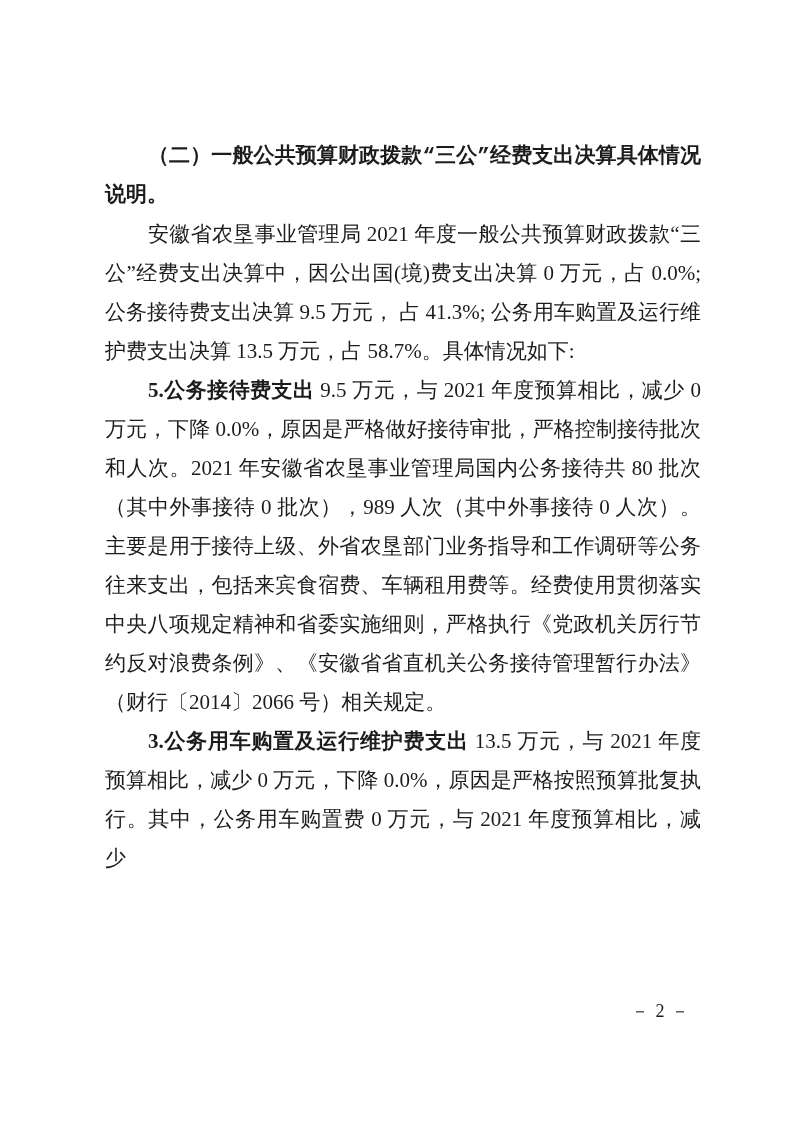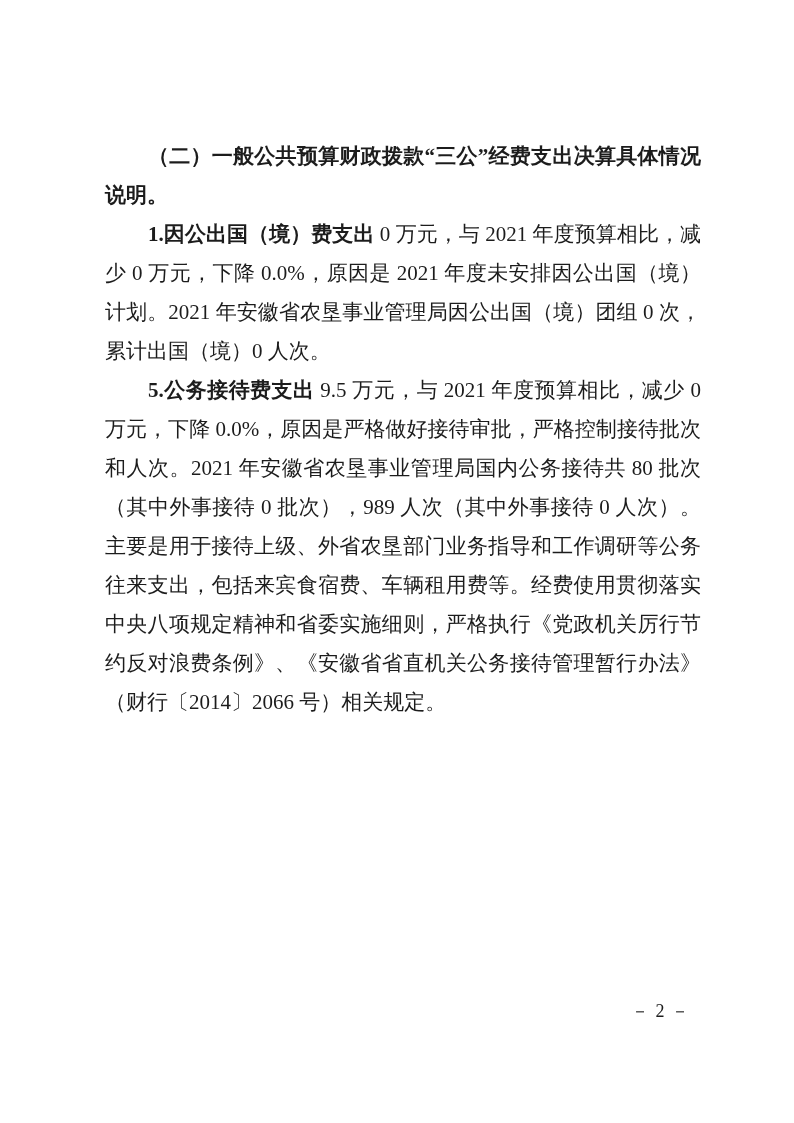--- a/index.html
+++ b/index.html
@@ -27,20 +27,21 @@
     font-size: 21px;
     line-height: 39px;
     text-align: justify;
     text-justify: inter-character;
     text-indent: 43px;
     font-weight: normal;
     word-break: break-all;
   }
   .heading {
     font-weight: 700;
+    font-family: Liberation Mono, monospace;
   }
   .para .lead {
     font-weight: 700;
   }
   .footer {
     position: absolute;
     top: 1000px;
     right: 104px;
     font-size: 18px;
     line-height: 22px;
@@ -48,25 +49,26 @@
     color: #1c1c1c;
   }
 </style>
 </head>
 <body>
 
 <main class="page">
   <section class="body-text">
     <h2 class="heading">（二）一般公共预算财政拨款“三公”经费支出决算具体情况说明。</h2>
 
+    <p class="para">安徽省农垦事业管理局 2021 年度一般公共预算财政拨款“三公”经费支出决算中，因公出国(境)费支出决算 0 万元，占 0.0%; 公务接待费支出决算 9.5 万元， 占 41.3%; 公务用车购置及运行维护费支出决算 13.5 万元，占 58.7%。具体情况如下:</p>
 
-    <p class="para">
-      <b class="lead">1.因公出国（境）费支出</b><span> 0 万元，与 2021 年度预算相比，减少 0 万元，下降 0.0%，原因是 2021 年度未安排因公出国（境）计划。2021 年安徽省农垦事业管理局因公出国（境）团组 0 次，累计出国（境）0 人次。</span>
-    </p>
 
     <p class="para">
       <b class="lead">5.公务接待费支出</b><span> 9.5 万元，与 2021 年度预算相比，减少 0 万元，下降 0.0%，原因是严格做好接待审批，严格控制接待批次和人次。2021 年安徽省农垦事业管理局国内公务接待共 80 批次（其中外事接待 0 批次），989 人次（其中外事接待 0 人次）。主要是用于接待上级、外省农垦部门业务指导和工作调研等公务往来支出，包括来宾食宿费、车辆租用费等。经费使用贯彻落实中央八项规定精神和省委实施细则，严格执行《党政机关厉行节约反对浪费条例》、《安徽省省直机关公务接待管理暂行办法》（财行〔2014〕2066 号）相关规定。</span>
     </p>
 
+    <p class="para">
+      <b class="lead">3.公务用车购置及运行维护费支出</b><span> 13.5 万元，与 2021 年度预算相比，减少 0 万元，下降 0.0%，原因是严格按照预算批复执行。其中，公务用车购置费 0 万元，与 2021 年度预算相比，减少</span>
+    </p>
   </section>
 
   <div class="footer">－ 2 －</div>
 </main>
 
 </body></html>

